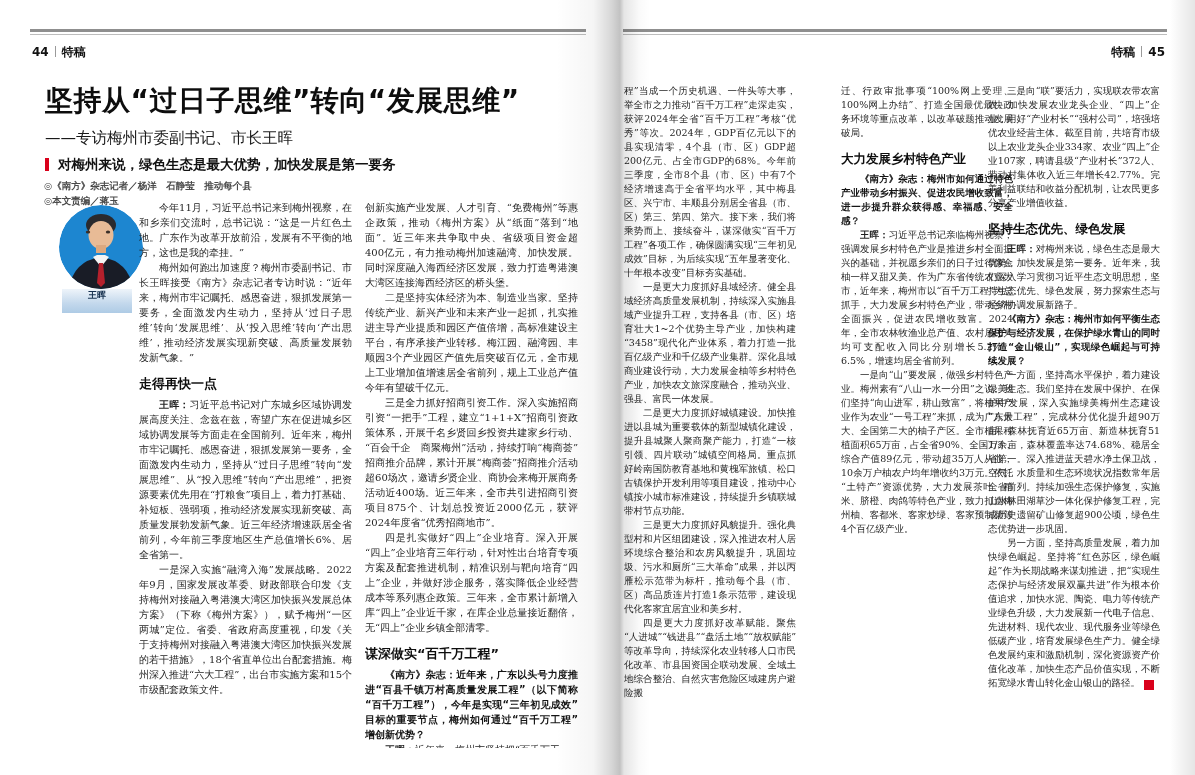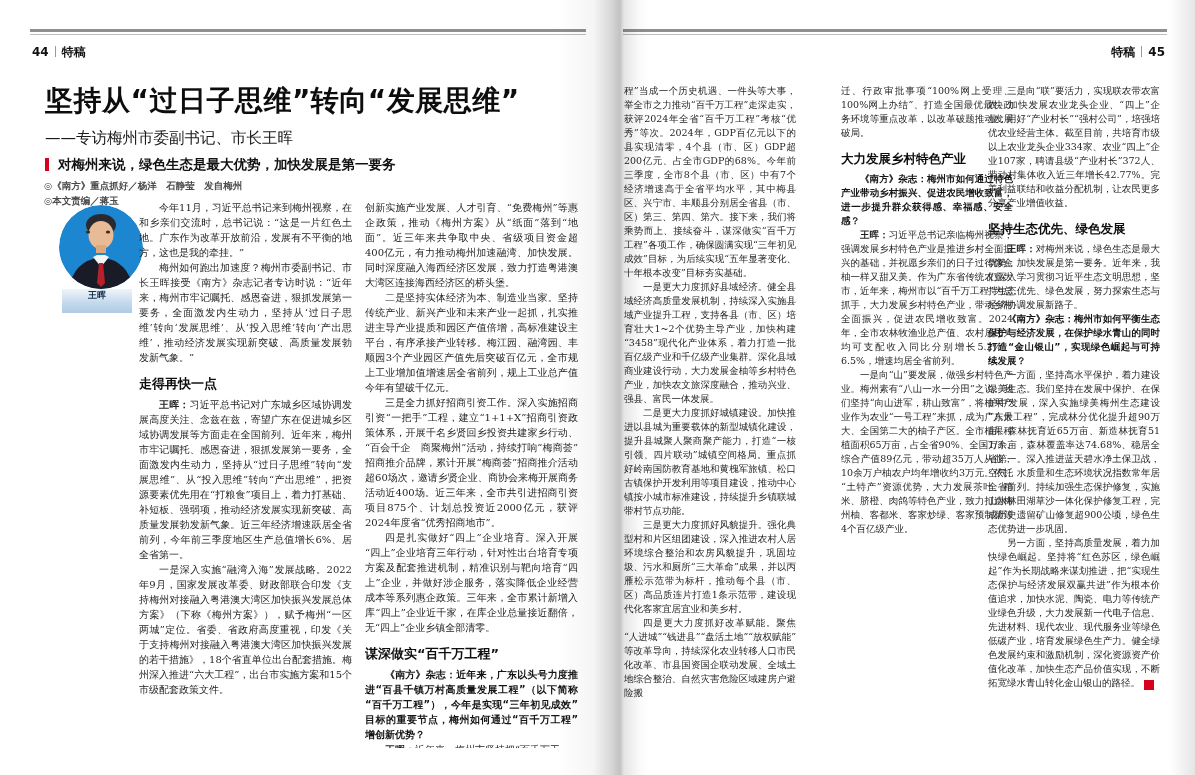--- a/index.html
+++ b/index.html
@@ -68,21 +68,21 @@
   <div class="folio folio-left"><span>44</span><span class="fdiv"></span><span>特稿</span></div>
 
   <div class="folio folio-right"><span>特稿</span><span class="fdiv"></span><span>45</span></div>
 
   <h1 class="title">坚持从“过日子思维”转向“发展思维”</h1>
   <div class="subtitle">——专访梅州市委副书记、市长王晖</div>
 
   <div class="standfirst"><span class="redbar"></span><span>对梅州来说，绿色生态是最大优势，加快发展是第一要务</span></div>
 
   <div class="bylines">
-    <div>◎《南方》重点抓好／杨洋　石静莹　发自梅州</div>
+    <div>◎《南方》杂志记者／杨洋　石静莹　推动每个县</div>
     <div>◎本文责编／蒋玉</div>
   </div>
 
   <div class="portrait">
     <svg width="84" height="84" viewBox="0 0 84 84">
       <circle cx="42" cy="42" r="42" fill="#1d86d0"></circle>
       <ellipse cx="42" cy="20" rx="15" ry="11" fill="#2a2a2e"></ellipse>
       <ellipse cx="42" cy="30" rx="12.5" ry="14" fill="#e8bb96"></ellipse>
       <rect x="37" y="40" width="10" height="8" fill="#dca87f"></rect>
       <path d="M10 84 Q14 56 42 52 Q70 56 74 84 Z" fill="#191c26"></path>

